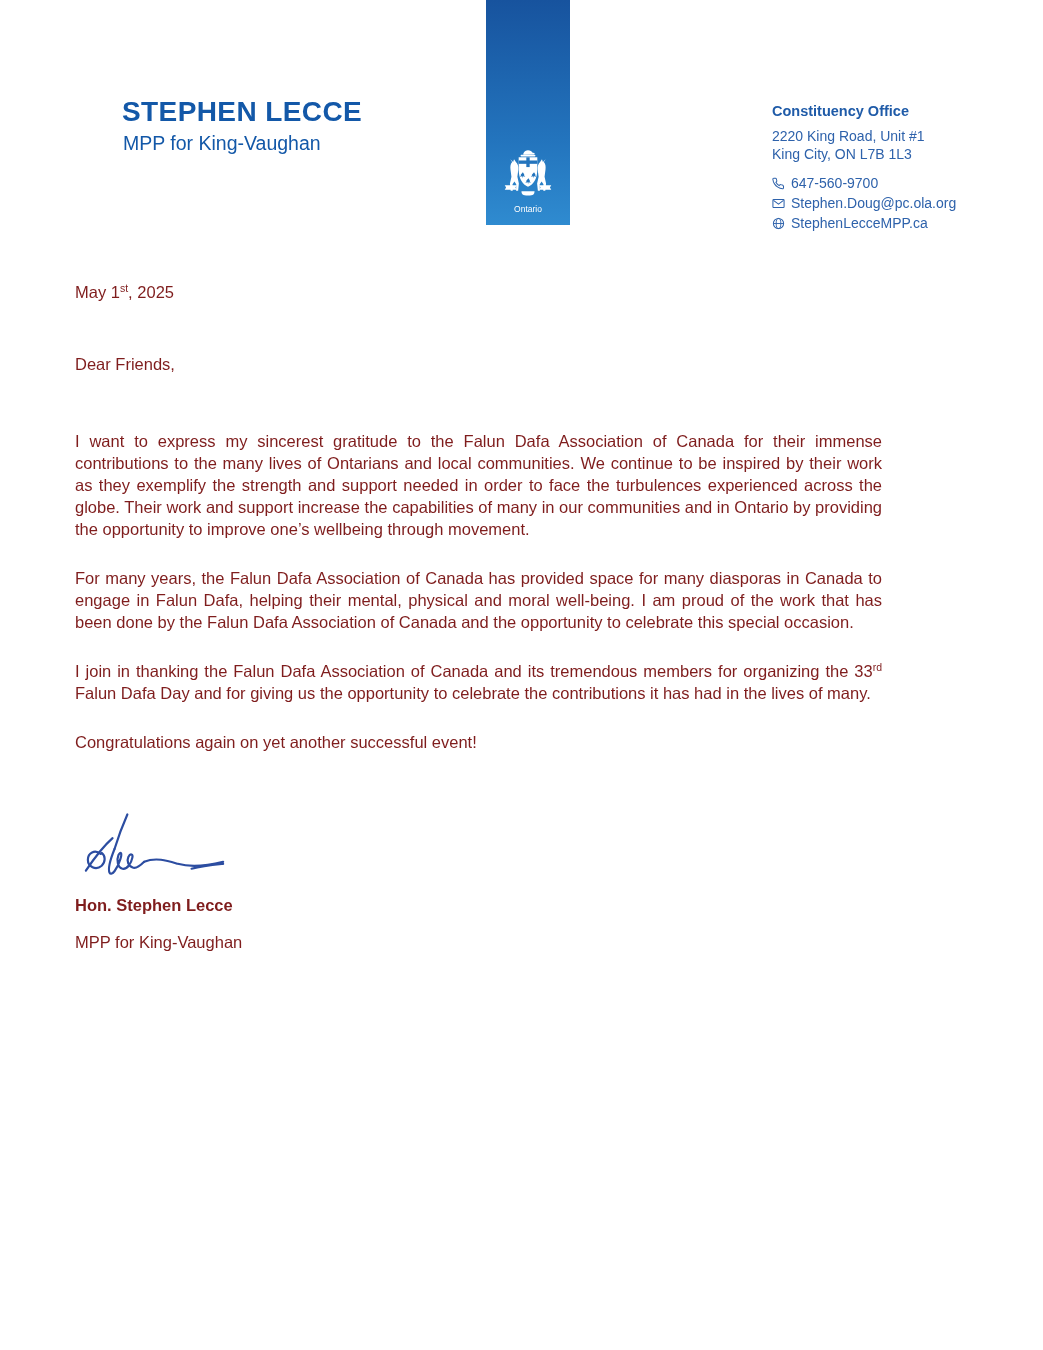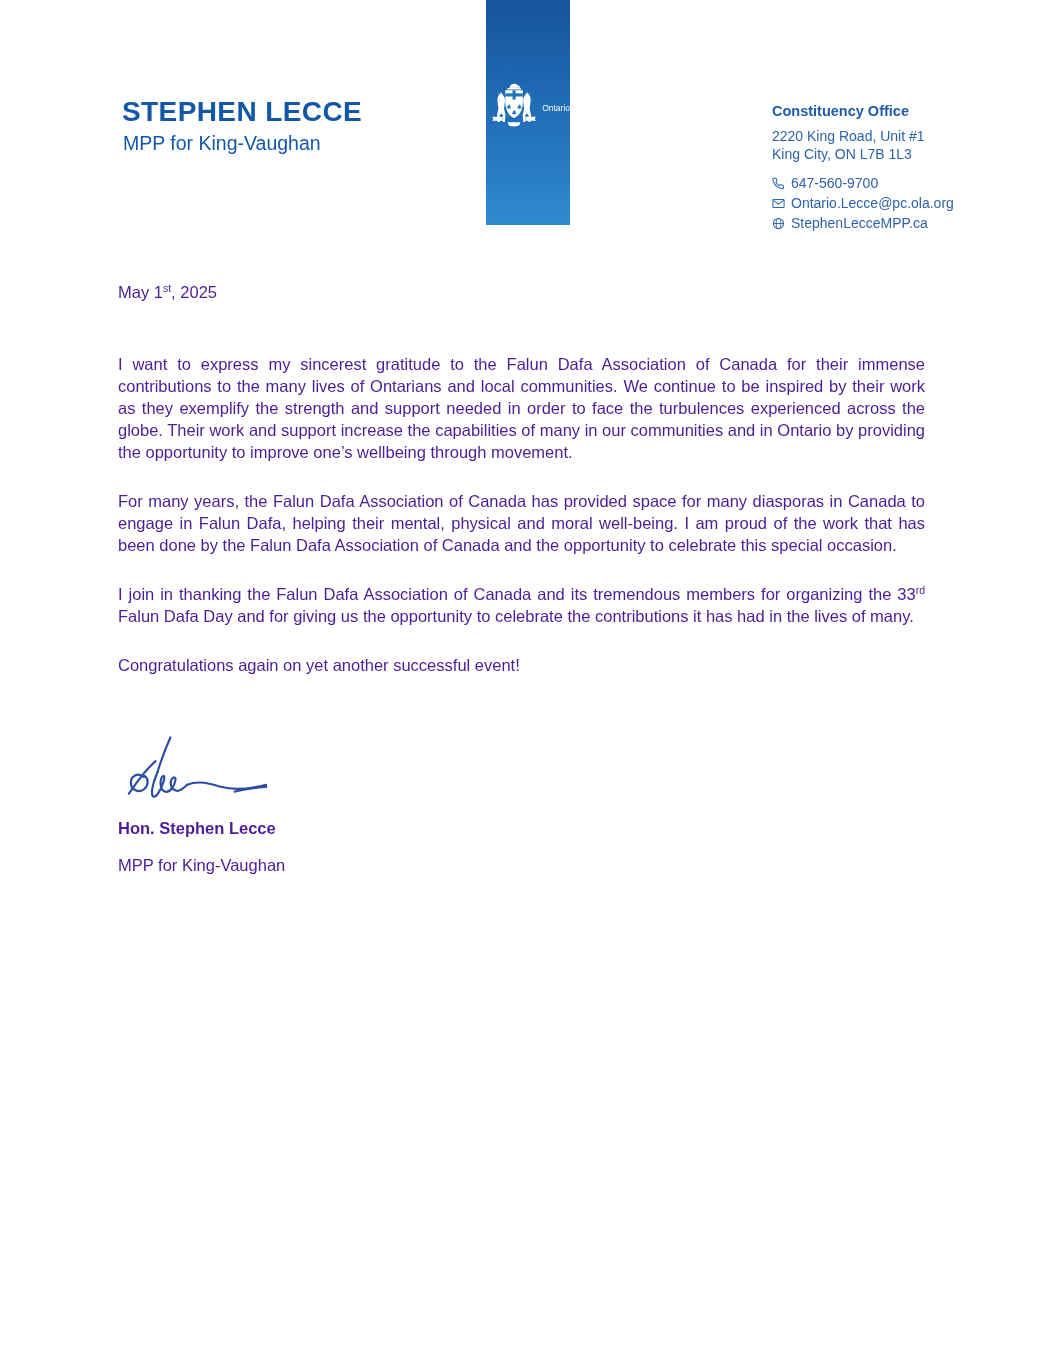--- a/index.html
+++ b/index.html
@@ -9,38 +9,38 @@
   }
 
   
   .brand { position:absolute; left:122px; top:96px; color:#1358a8; }
   .brand-name { margin:0; font-size:28px; font-weight:bold; letter-spacing:0.4px; }
   .brand-title { margin:4px 0 0 1px; font-size:19.5px; font-weight:normal; }
 
   .banner {
     position:absolute; left:486px; top:0; width:84px; height:225px;
     background:linear-gradient(180deg,#17539e 0%, #2374bd 62%, #2f8bd0 100%);
-    display:flex; flex-direction:row; align-items:center; justify-content:flex-end;
+    display:flex; flex-direction:column; align-items:center; justify-content:flex-end;
     box-sizing:border-box; padding-bottom:11px;
   }
   .crest { width:62px; height:54px; display:block; }
   .banner-label { color:#ffffff; font-size:8.5px; line-height:10px; margin-top:2px; }
 
   .contact { position:absolute; left:772px; top:103px; color:#2e62ab; font-size:14px; }
   .contact-heading { margin:0 0 8px 0; color:#1f5ba8; font-weight:bold; font-size:14.5px; }
   .contact-line { line-height:18px; }
   .contact-rows { margin-top:10px; }
   .contact-row { display:flex; align-items:center; gap:6px; line-height:20px; }
   .cicon { width:13px; height:13px; flex:0 0 13px; }
   .cicon svg { width:13px; height:13px; display:block; }
 
   
   .body-text {
     position:absolute; left:73px; top:281px; width:809px;
-    font-size:16.5px; line-height:22px; color:#4c1d95;margin-left:43px;
+    font-size:16.5px; line-height:22px; color:#7f1d1d;
   }
   .date { margin:0 0 50px 2px; }
   .salutation { margin:0 0 55px 2px; }
   p.para { margin:0 0 27px 2px; text-align:justify; }
   p.final-line { margin-bottom:55px; }
   .closing { margin:0 0 6px 2px; }
   sup { font-size:10.5px; vertical-align:super; line-height:0; }
 
   .signature-wrap { margin:0 0 4px 4px; height:82px; }
   .signature-wrap svg { width:158px; height:82px; display:block; }
@@ -96,39 +96,40 @@
         </span>
         <span>647-560-9700</span>
       </div>
       <div class="contact-row">
         <span class="cicon">
           <svg viewBox="0 0 14 14">
               <rect x="1" y="2.7" width="12" height="8.6" rx="0.8" fill="none" stroke="#2e62ab" stroke-width="1.1"></rect>
               <polyline points="1.6,3.6 7,7.6 12.4,3.6" fill="none" stroke="#2e62ab" stroke-width="1.1"></polyline>
             </svg>
         </span>
-        <span>Ontario.Lecce@pc.ola.org</span>
+        <span>Stephen.Doug@pc.ola.org</span>
       </div>
       <div class="contact-row">
         <span class="cicon">
           <svg viewBox="0 0 14 14">
               <circle cx="7" cy="7" r="5.5" fill="none" stroke="#2e62ab" stroke-width="1.1"></circle>
               <ellipse cx="7" cy="7" rx="2.5" ry="5.5" fill="none" stroke="#2e62ab" stroke-width="1"></ellipse>
               <line x1="1.5" y1="7" x2="12.5" y2="7" stroke="#2e62ab" stroke-width="1"></line>
             </svg>
         </span>
         <span>StephenLecceMPP.ca</span>
       </div>
     </div>
   </div>
 
   <div class="body-text">
 
     <div class="date"><span>May 1</span><sup>st</sup><span>, 2025</span></div>
 
+    <div class="salutation">Dear Friends,</div>
 
 
     <p class="para">I want to express my sincerest gratitude to the Falun Dafa Association of Canada for their immense contributions to the many lives of Ontarians and local communities. We continue to be inspired by their work as they exemplify the strength and support needed in order to face the turbulences experienced across the globe. Their work and support increase the capabilities of many in our communities and in Ontario by providing the opportunity to improve one’s wellbeing through movement.</p>
 
     <p class="para">For many years, the Falun Dafa Association of Canada has provided space for many diasporas in Canada to engage in Falun Dafa, helping their mental, physical and moral well-being. I am proud of the work that has been done by the Falun Dafa Association of Canada and the opportunity to celebrate this special occasion.</p>
 
     <p class="para"><span>I join in thanking the Falun Dafa Association of Canada and its tremendous members for organizing the 33</span><sup>rd</sup><span> Falun Dafa Day and for giving us the opportunity to celebrate the contributions it has had in the lives of many.</span></p>
 
     <p class="para final-line">Congratulations again on yet another successful event!</p>
 

